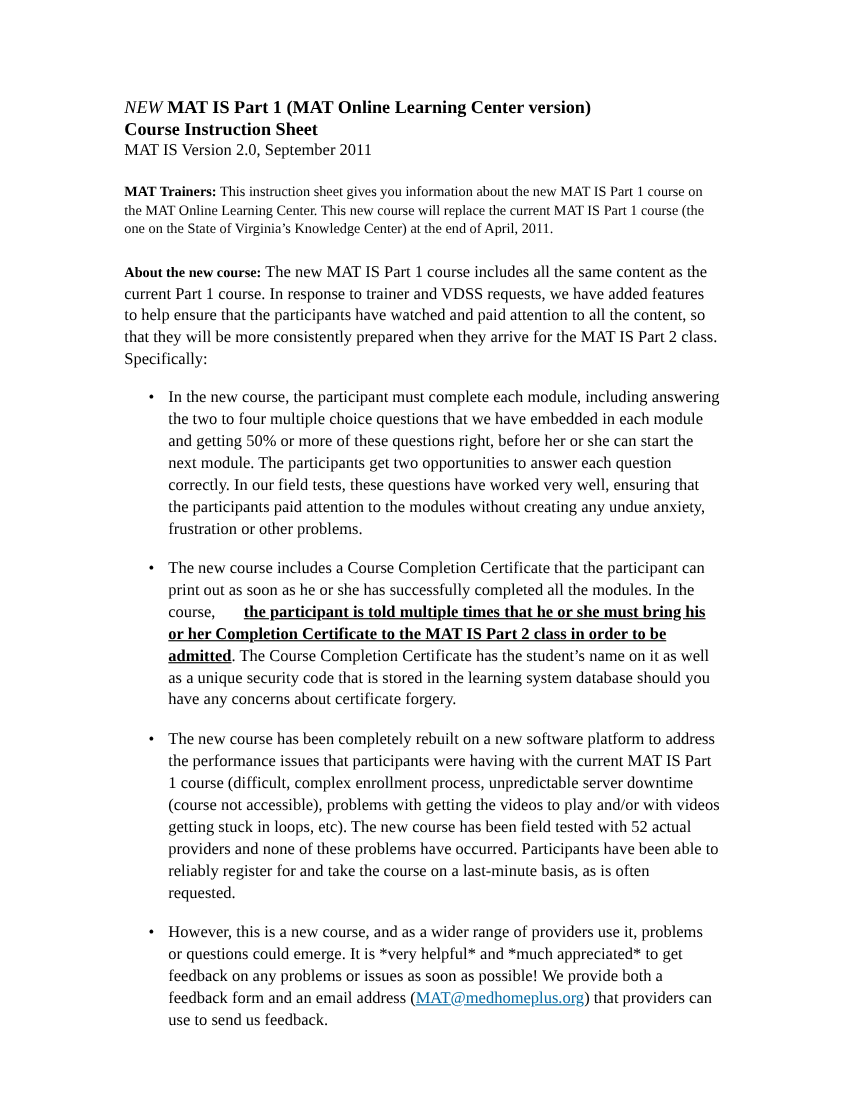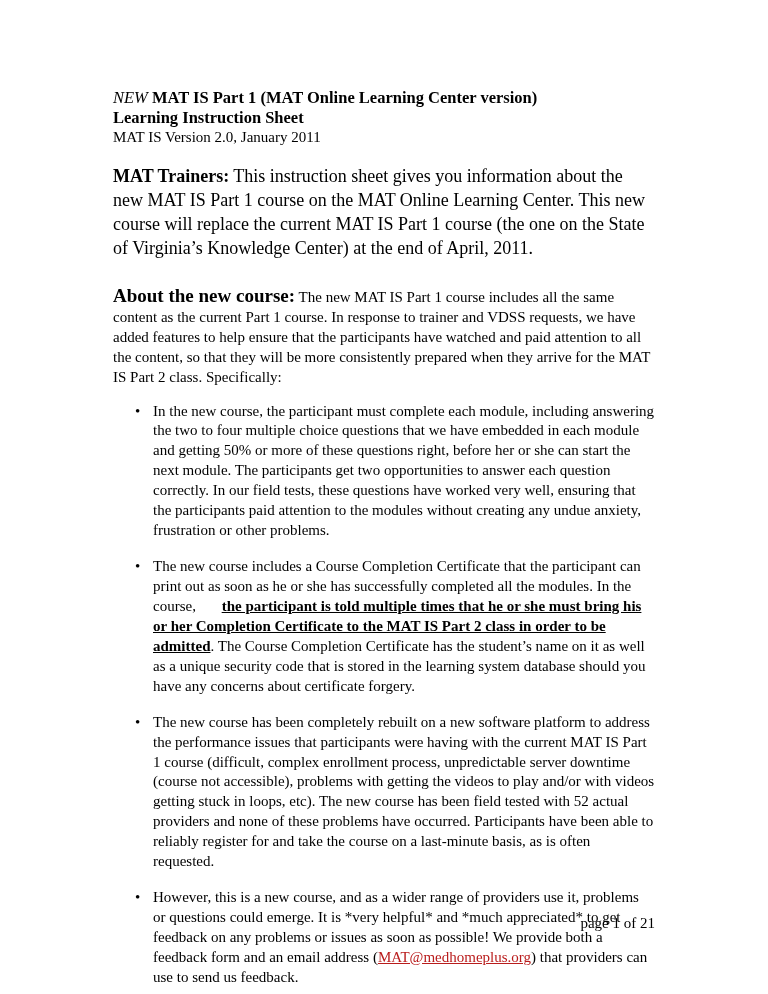--- a/index.html
+++ b/index.html
@@ -38,30 +38,30 @@
     font-weight: bold;
     line-height: 1.22;
     margin: 0;
   }
   .version-line {
     font-size: 15px;
     line-height: 1.3;
     margin: 0 0 0 0;
   }
   p.body-text {
-    font-size: 18px;
+    font-size: 13px;
     line-height: 1.33;
     margin: 17px 0 0 0;
     text-align: left;
   }
   .lead-bold {
     font-weight: bold;
   }
   .section-head {
-    font-size: 19px;
+    font-size: 13px;
     font-weight: bold;
   }
   .section-body {
     font-size: 15px;
     font-weight: normal;
     text-align: center;
   }
   p.section-para {
     font-size: 15px;
     line-height: 1.33;
@@ -85,43 +85,43 @@
   ul.bullets li .bullet-dot {
     position: absolute;
     left: 22px;
     top: 0;
     font-size: 15px;
     line-height: 1.33;
   }
   b, strong { font-weight: normal; }
   .bu { font-weight: bold; text-decoration: underline; margin-left: 22px; }
   a.email-link {
-    color: #b91c1c;
+    color: #0369a1;
     text-decoration: underline;
   }
   .footer {
     position: absolute;
     left: 113px;
     right: 113px;
     bottom: 62px;
     text-align: right;
     font-size: 15px;
     line-height: 1.2;
   }
 </style>
 </head>
 <body>
 
 <div class="page">
 
   <h1 class="doc-title"><span class="new-word">NEW</span><span> MAT IS Part 1 (MAT Online Learning Center version)</span></h1>
 
-  <div class="subtitle-line">Learning Instruction Sheet</div>
+  <div class="subtitle-line">Course Instruction Sheet</div>
 
-  <div class="version-line">MAT IS Version 2.0, January 2011</div>
+  <div class="version-line">MAT IS Version 2.0, September 2011</div>
 
   <p class="body-text"><span class="lead-bold">MAT Trainers:</span><span> This instruction sheet gives you information about the new MAT IS Part 1 course on the MAT Online Learning Center. This new course will replace the current MAT IS Part 1 course (the one on the State of Virginia’s Knowledge Center) at the end of April, 2011.</span></p>
 
   <p class="section-para"><span class="section-head">About the new course:</span><span class="section-body"> The new MAT IS Part 1 course includes all the same content as the current Part 1 course. In response to trainer and VDSS requests, we have added features to help ensure that the participants have watched and paid attention to all the content, so that they will be more consistently prepared when they arrive for the MAT IS Part 2 class. Specifically:</span></p>
 
   <ul class="bullets">
 
     <li>
       <span class="bullet-dot">•</span>
       <span>In the new course, the participant </span><b>must complete each module</b><span>, including answering the two to four multiple choice questions that we have embedded in each module and getting 50% or more of these questions right, before her or she can start the next module. The participants get two opportunities to answer each question correctly. In our field tests, these questions have worked very well, ensuring that the participants paid attention to the modules without creating any undue anxiety, frustration or other problems.</span>
@@ -139,15 +139,14 @@
 
     <li>
       <span class="bullet-dot">•</span>
       <span>However, this is a new course, and as a wider range of providers use it, problems or questions could emerge. It is *very helpful* and *much appreciated* to get feedback on any problems or issues as soon as possible! We provide both a feedback form and an email address (</span><a class="email-link" href="#">MAT@medhomeplus.org</a><span>) that providers can use to </span><b>send us feedback</b><span>.</span>
     </li>
 
   </ul>
 
   <p class="section-para"></p>
 
-  <div class="footer">page 1 of 21</div>
 
 </div>
 
 </body></html>

